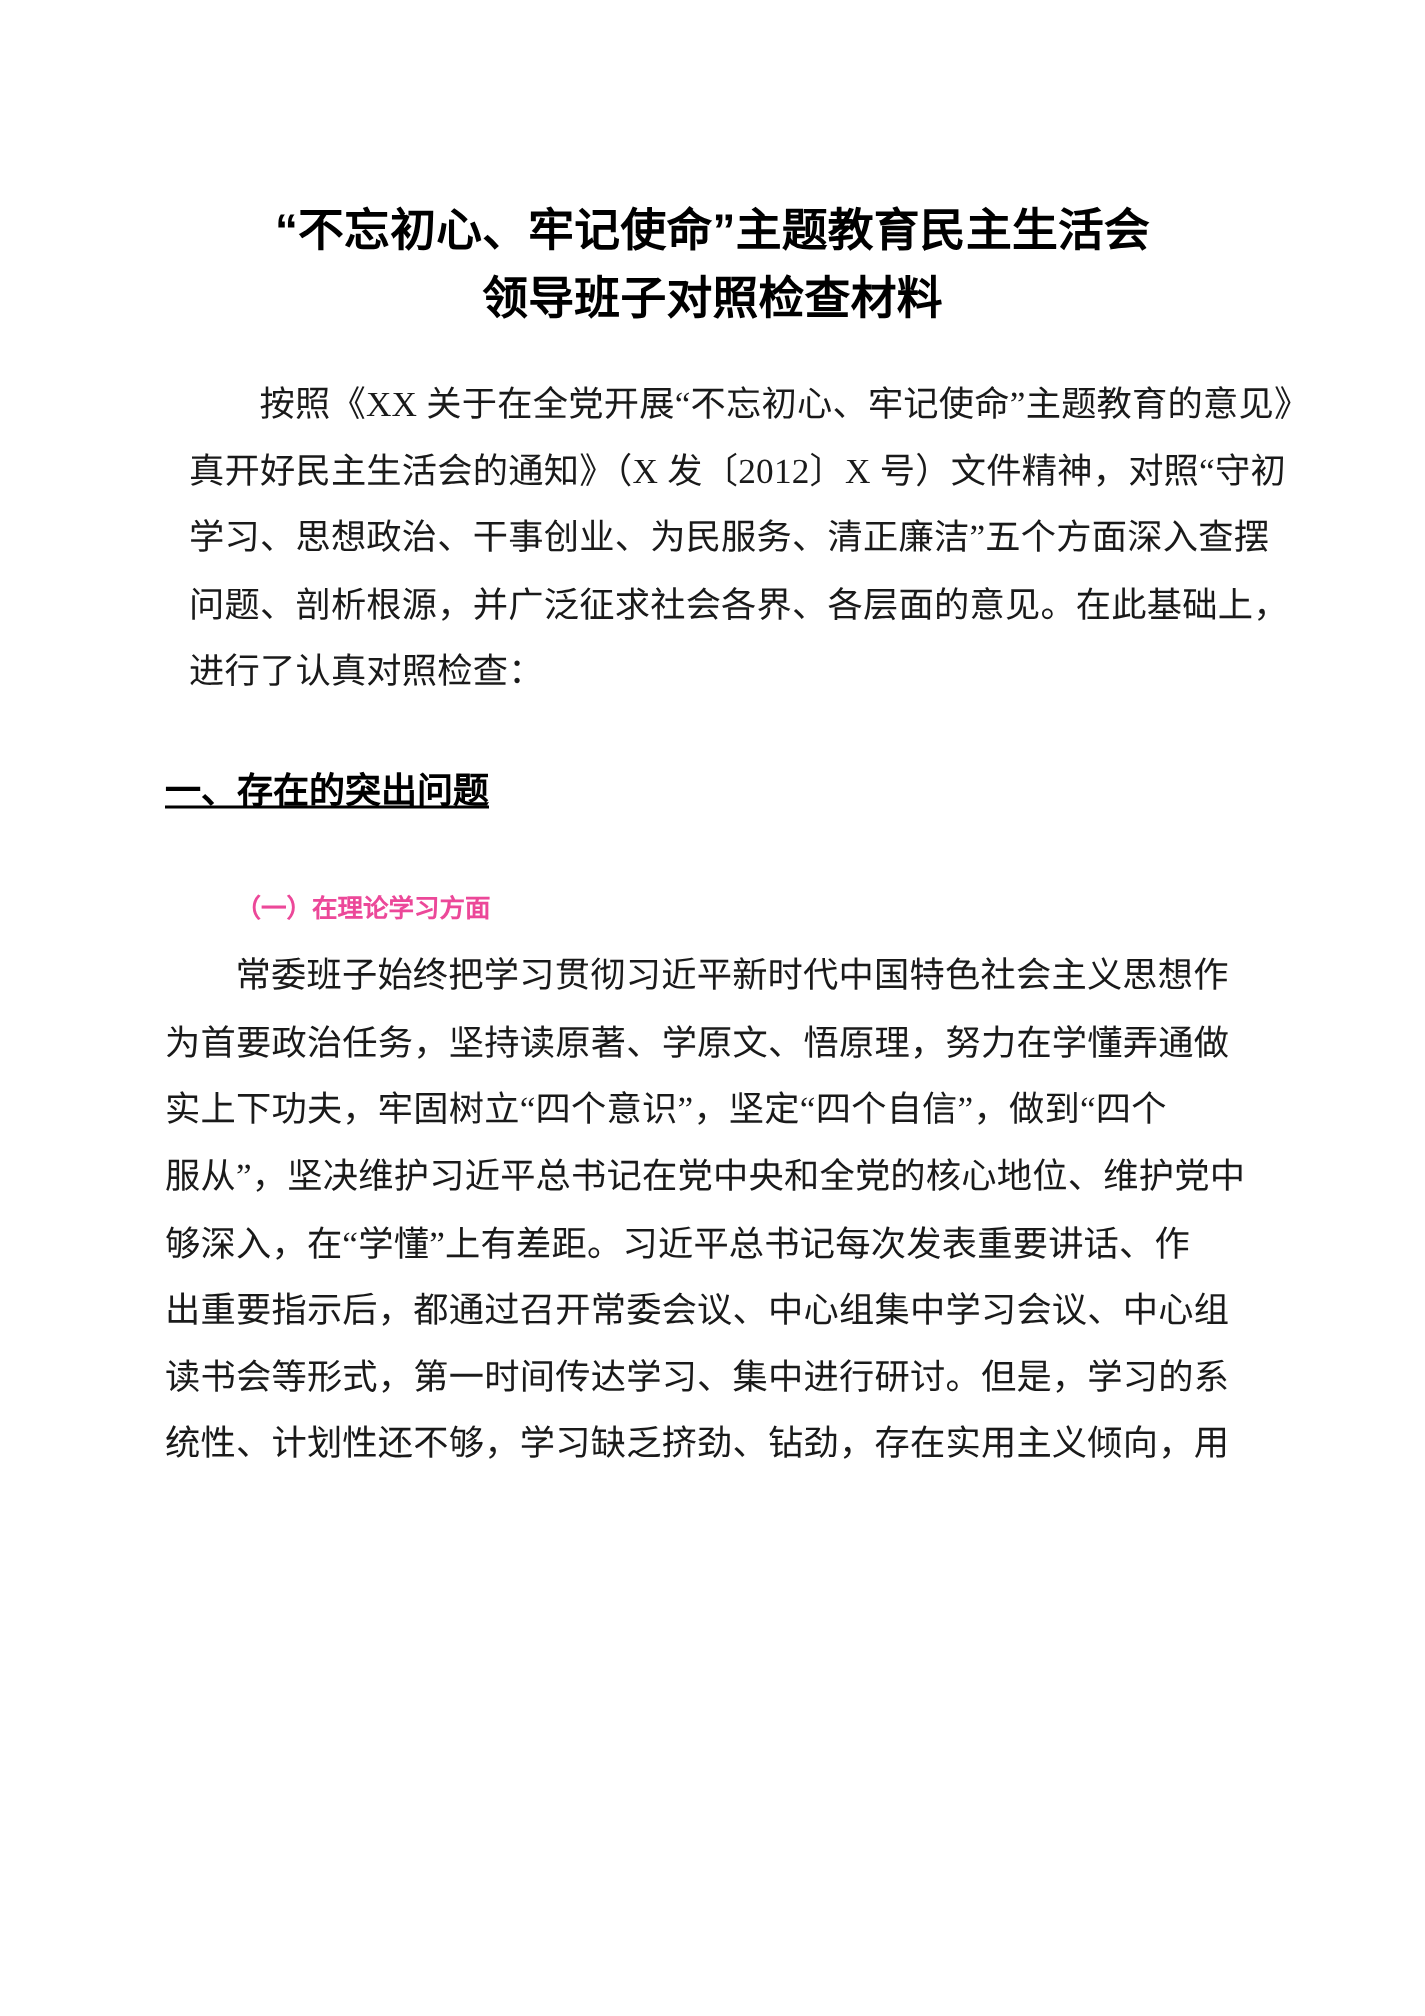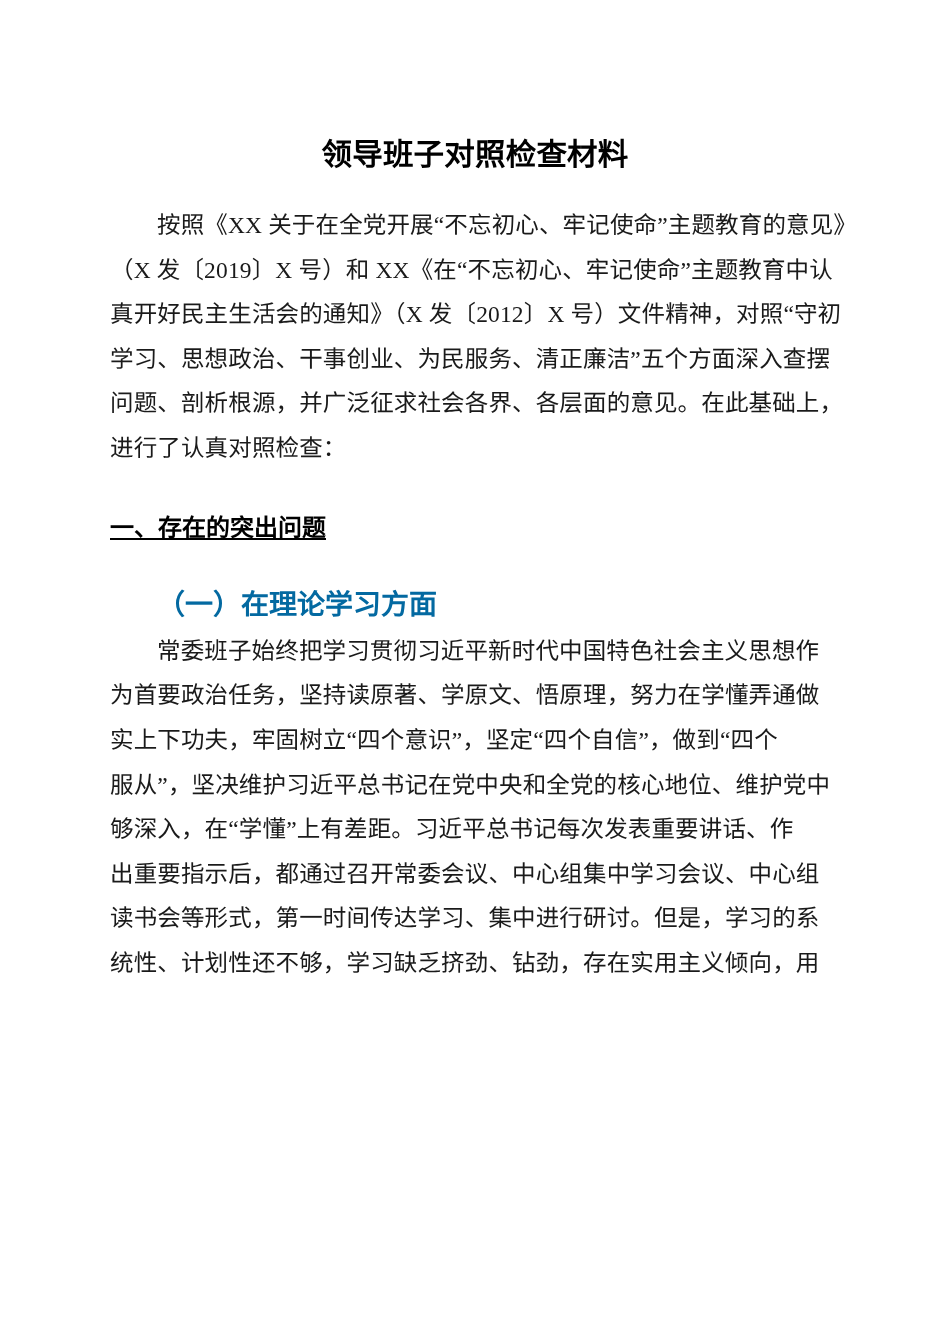--- a/index.html
+++ b/index.html
@@ -48,20 +48,21 @@
     font-size: 23.5px;
     line-height: 44.6px;
     color: #1a1a1a;
     text-align: justify;
     text-justify: inter-ideograph;
     margin: 0;
     letter-spacing: 0.15px;
   }
   .para-intro {
     padding-top: 26px;
+    margin-left: 16px;
   }
   .para-line {
     display: block;
     white-space: nowrap;
   }
   .indent2 {
     padding-left: 47px;
   }
 
   
@@ -72,45 +73,45 @@
     line-height: 44.6px;
     color: #000000;
     margin: 0;
     padding-top: 35px;
     text-decoration: underline;
   }
 
   
   .sub-heading {
     font-family: "Liberation Serif", "DejaVu Serif", serif;
-    font-size: 28px;
+    font-size: 17px;
     line-height: 44.6px;
-    color: #0369a1;
+    color: #ec4899;
     margin: 0;
     padding-top: 33px;
     padding-left: 47px;
   }
 
   .body-block {
     padding-top: 1px;
   }
 </style>
 </head>
 <body>
 
 <div class="page">
   <div class="content">
 
     <h1 class="doc-title">
+      <span class="title-line">“不忘初心、牢记使命”主题教育民主生活会</span>
       <span class="title-line">领导班子对照检查材料</span>
     </h1>
 
     <p class="para para-intro">
       <span class="para-line indent2">按照《XX 关于在全党开展“不忘初心、牢记使命”主题教育的意见》</span>
-      <span class="para-line">（X 发〔2019〕X 号）和 XX《在“不忘初心、牢记使命”主题教育中认</span>
       <span class="para-line">真开好民主生活会的通知》（X 发〔2012〕X 号）文件精神，对照“守初</span>
       <span class="para-line">学习、思想政治、干事创业、为民服务、清正廉洁”五个方面深入查摆</span>
       <span class="para-line">问题、剖析根源，并广泛征求社会各界、各层面的意见。在此基础上，</span>
       <span class="para-line">进行了认真对照检查：</span>
     </p>
 
     <h2 class="sec-heading">一、存在的突出问题</h2>
 
     <h3 class="sub-heading">（一）在理论学习方面</h3>
 

